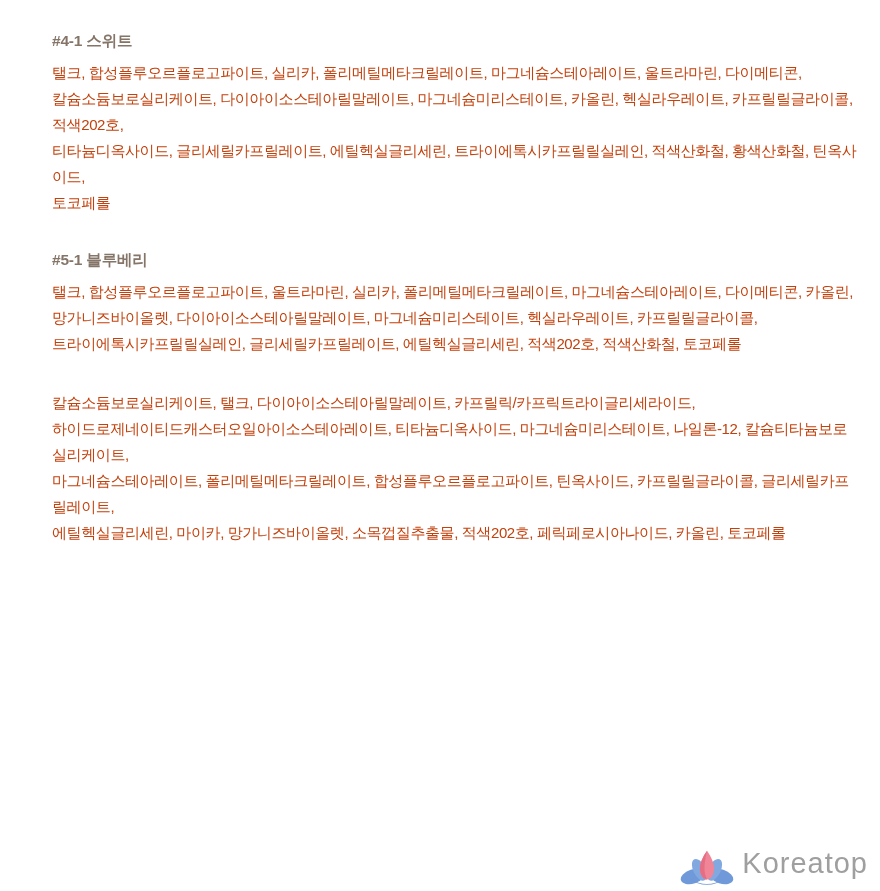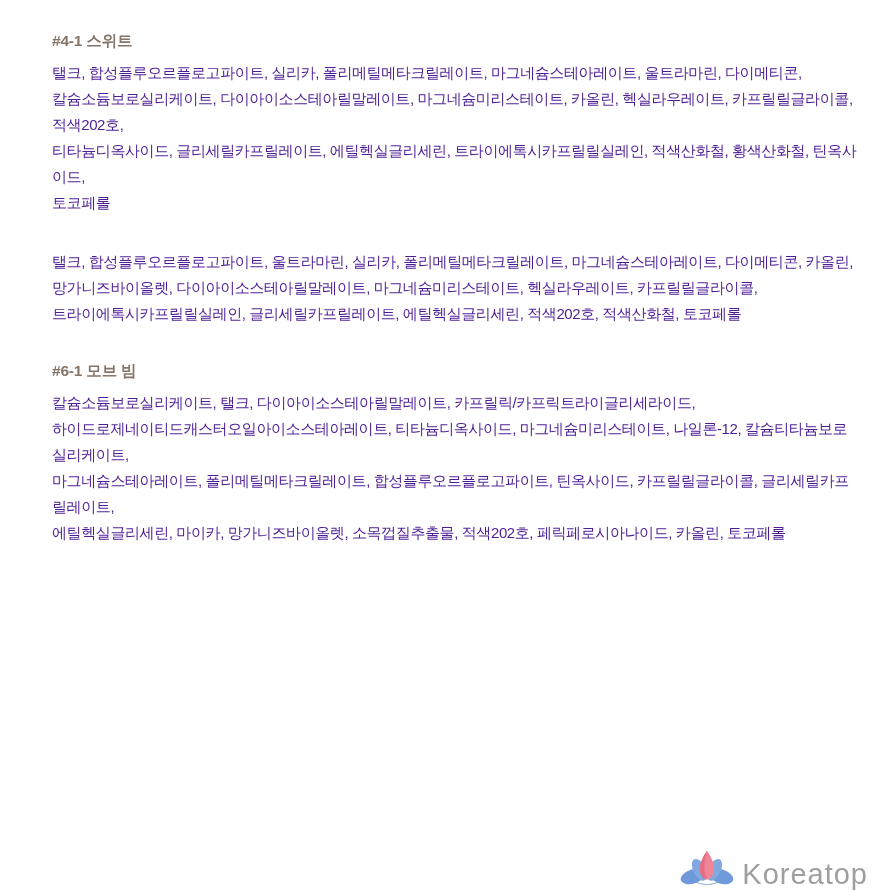--- a/index.html
+++ b/index.html
@@ -19,31 +19,31 @@
   .product-heading {
     font-size: 15.5px;
     font-weight: bold;
     color: #857568;
     letter-spacing: -0.2px;
     margin-bottom: 9px;
     line-height: 21px;
   }
   .ingredient-text {
     font-size: 15px;
-    color: #4c1d95;
+    color: #c2410c;
     line-height: 26px;
     letter-spacing: -0.4px;
     white-space: pre-line;
   }
   .watermark {
     position: absolute;
     right: 12px;
     bottom: 2px;
     display: flex;
-    align-items: flex-end;
+    align-items: flex-start;
     gap: 8px;
   }
   .lotus-icon { display: block; }
   .brand-name {
     font-size: 29px;
     font-weight: 400;
     color: #9f9f9f;
     letter-spacing: 1px;
     line-height: 1;
   }
@@ -56,28 +56,28 @@
   <section class="product-section">
     <h2 class="product-heading">#4-1 스위트</h2>
     <p class="ingredient-text">탤크, 합성플루오르플로고파이트, 실리카, 폴리메틸메타크릴레이트, 마그네슘스테아레이트, 울트라마린, 다이메티콘,
 칼슘소듐보로실리케이트, 다이아이소스테아릴말레이트, 마그네슘미리스테이트, 카올린, 헥실라우레이트, 카프릴릴글라이콜, 적색202호,
 티타늄디옥사이드, 글리세릴카프릴레이트, 에틸헥실글리세린, 트라이에톡시카프릴릴실레인, 적색산화철, 황색산화철, 틴옥사이드,
 토코페롤</p>
   </section>
 
 
   <section class="product-section">
+    <h2 class="product-heading">#5-1 블루베리</h2>
     <p class="ingredient-text">탤크, 합성플루오르플로고파이트, 울트라마린, 실리카, 폴리메틸메타크릴레이트, 마그네슘스테아레이트, 다이메티콘, 카올린,
 망가니즈바이올렛, 다이아이소스테아릴말레이트, 마그네슘미리스테이트, 헥실라우레이트, 카프릴릴글라이콜,
 트라이에톡시카프릴릴실레인, 글리세릴카프릴레이트, 에틸헥실글리세린, 적색202호, 적색산화철, 토코페롤</p>
   </section>
 
 
   <section class="product-section">
-    <h2 class="product-heading">#6-1 모브 빔</h2>
     <p class="ingredient-text">칼슘소듐보로실리케이트, 탤크, 다이아이소스테아릴말레이트, 카프릴릭/카프릭트라이글리세라이드,
 하이드로제네이티드캐스터오일아이소스테아레이트, 티타늄디옥사이드, 마그네슘미리스테이트, 나일론-12, 칼슘티타늄보로실리케이트,
 마그네슘스테아레이트, 폴리메틸메타크릴레이트, 합성플루오르플로고파이트, 틴옥사이드, 카프릴릴글라이콜, 글리세릴카프릴레이트,
 에틸헥실글리세린, 마이카, 망가니즈바이올렛, 소목껍질추출물, 적색202호, 페릭페로시아나이드, 카올린, 토코페롤</p>
   </section>
 
   <div class="watermark">
     <span>
       <svg class="lotus-icon" width="54" height="40" viewBox="0 0 64 48" aria-hidden="true">
 

